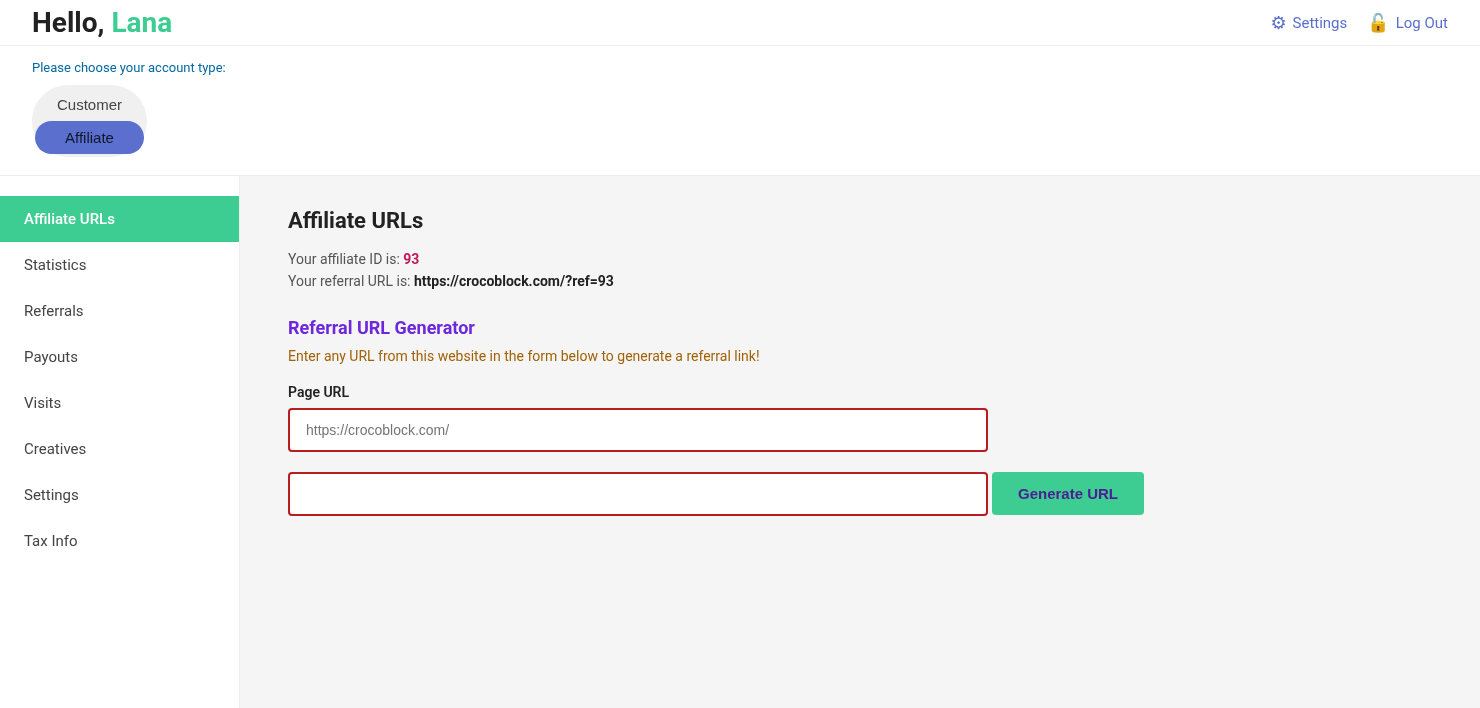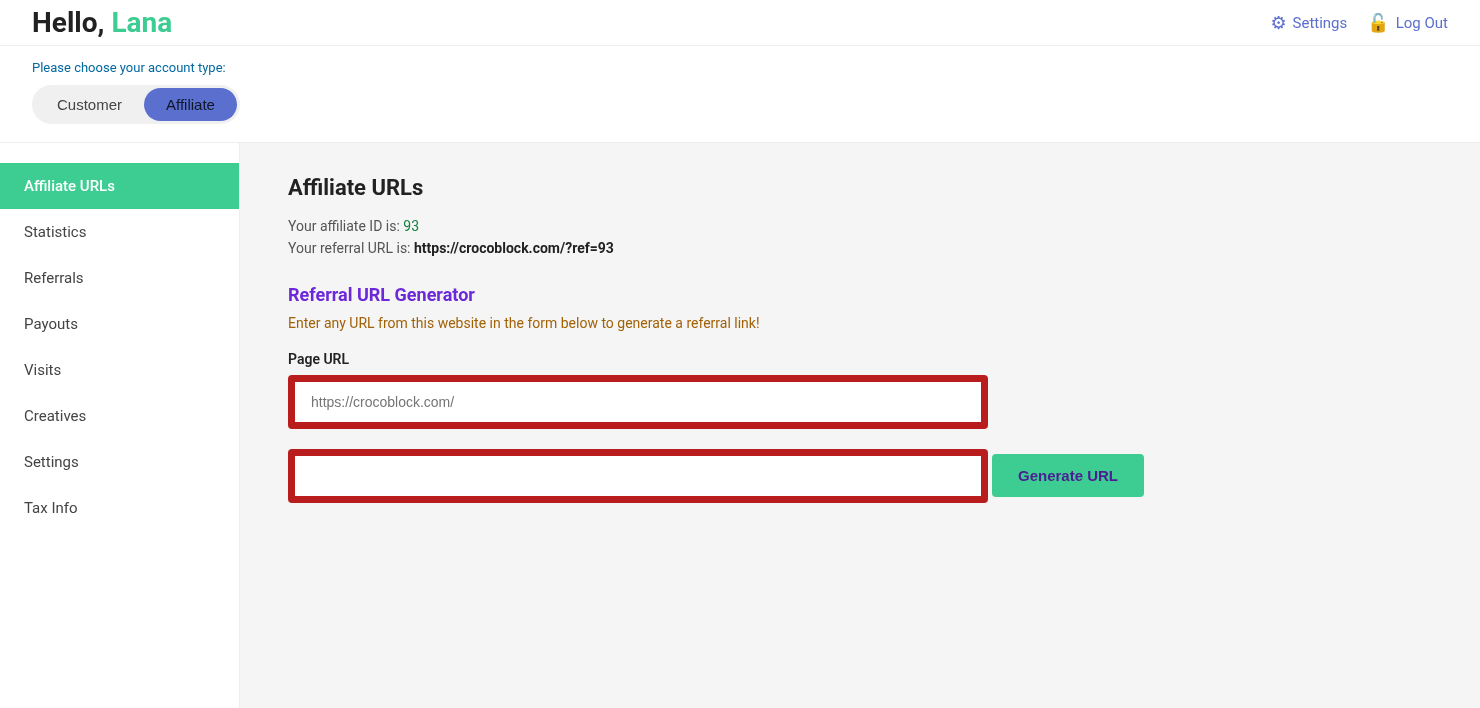--- a/index.html
+++ b/index.html
@@ -48,20 +48,21 @@
       font-size: 13px;
       color: #0369a1;
       margin-bottom: 10px;
     }
     .account-toggle {
       display: inline-flex;
       background: #f0f0f0;
       border-radius: 50px;
       padding: 3px;
       gap: 0;
+      flex-direction: column;
     }
     .toggle-btn {
       padding: 8px 22px;
       border-radius: 50px;
       border: none;
       cursor: pointer;
       font-size: 15px;
       font-weight: 500;
       transition: all 0.2s;
     }
@@ -106,22 +107,22 @@
       font-weight: 700;
       color: #222;
       margin-bottom: 18px;
     }
     .info-line {
       font-size: 14px;
       color: #555;
       margin-bottom: 6px;
     }
     .info-line strong {
-      font-weight: 400;
-      color: #15803d;
+      font-weight: 700;
+      color: #be185d;
     }
     .info-link {
       font-weight: 700;
       color: #222;
       text-align: center;
     }
     .section-title {
       font-size: 18px;
       font-weight: 700;
       color: #6d28d9;
@@ -137,21 +138,21 @@
       font-size: 14px;
       font-weight: 600;
       color: #222;
       margin-bottom: 8px;
       display: block;
     }
     .form-input {
       width: 100%;
       max-width: 700px;
       padding: 12px 16px;
-      border: 7px solid #b91c1c;
+      border: 2px solid #b91c1c;
       border-radius: 4px;
       font-size: 14px;
       color: #888;
       background: #fff;
       margin-bottom: 20px;
       outline: none;
     }
     .form-input.empty-val { color: #aaa; }
     .generate-btn {
       background: #3dcc91;

